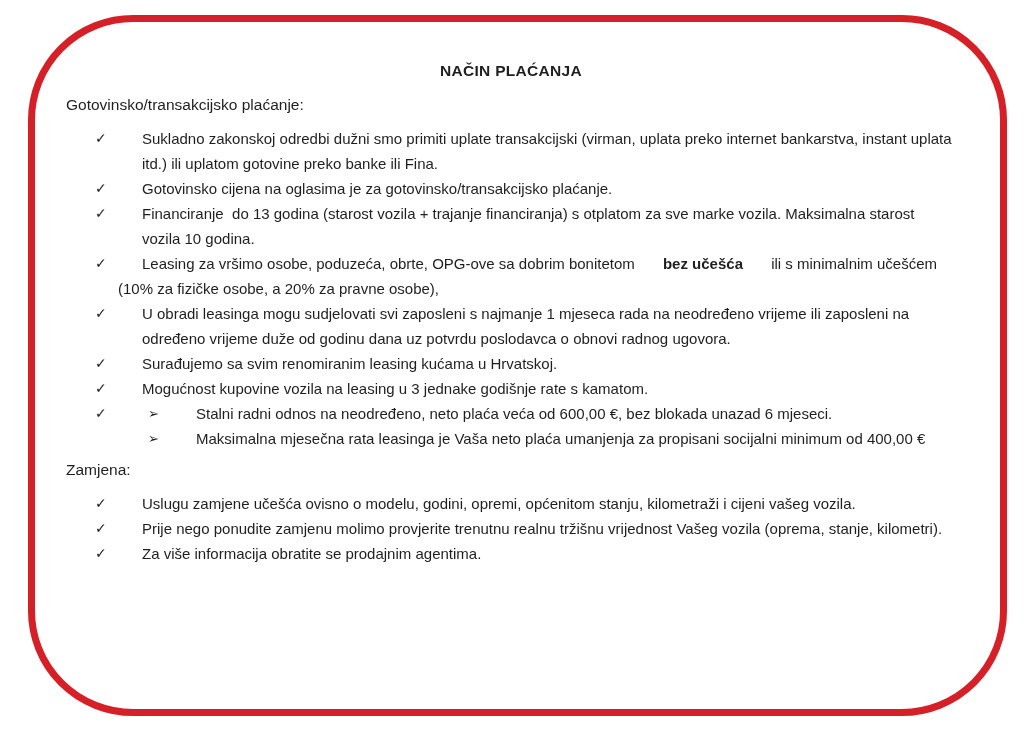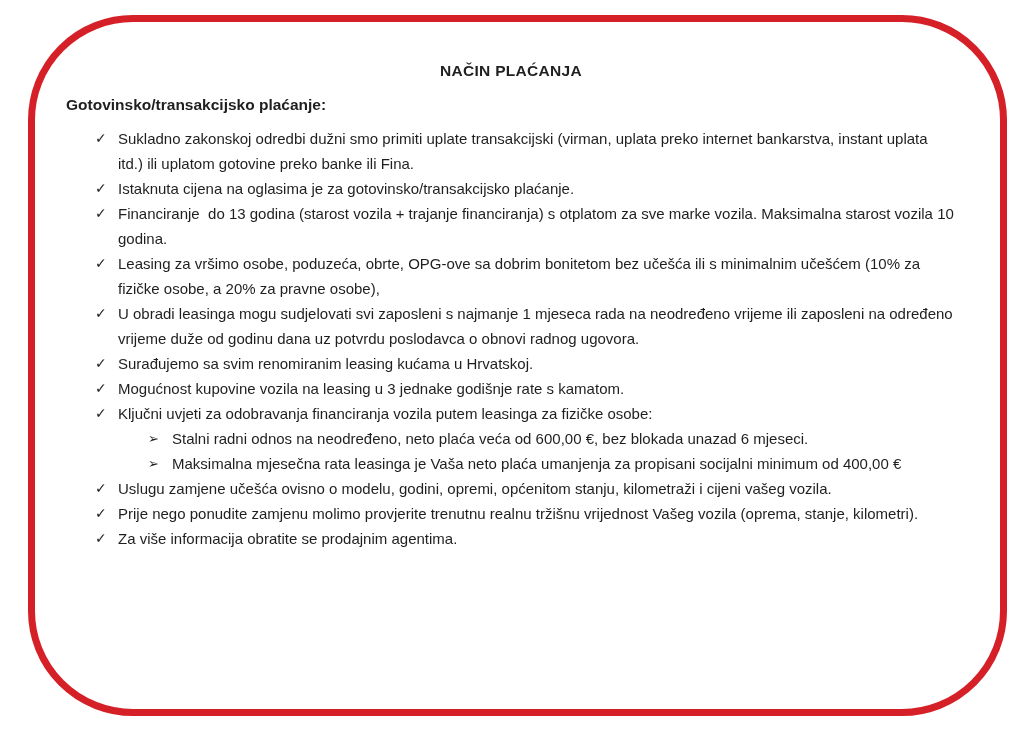--- a/index.html
+++ b/index.html
@@ -31,21 +31,21 @@
     margin: 0 0 9px 0;
     text-align: center;
     font-size: 15.5px;
     font-weight: bold;
     letter-spacing: 0.3px;
     line-height: 25px;
   }
   .heading {
     margin: 6px 0 9px 0;
     font-size: 15.5px;
-    font-weight: bold;
+    font-weight: normal;
     line-height: 25px;
   }
   ul.list {
     list-style: none;
     margin: 0;
     padding: 0 0 0 29px;
   }
   ul.sub {
     list-style: none;
     margin: 0;
@@ -66,40 +66,41 @@
     width: 24px;
     font-size: 13px;
   }
   .tx {
     flex: 1;
     font-size: 15px;
     line-height: 25px;
   }
   .txt {
     white-space: pre-wrap;
+    margin-left: 24px;
   }
-  b { font-weight: normal; }
+  b { font-weight: bold; }
 </style>
 </head>
 <body style="color: rgb(31, 31, 31);">
 
 <div class="frame" style="border-color: rgb(213, 32, 39);">
 
   <h1 class="title">NAČIN PLAĆANJA</h1>
 
   <section>
     <h2 class="heading">Gotovinsko/transakcijsko plaćanje:</h2>
     <ul class="list">
       <li class="li">
           <span class="mk">✓</span>
           <span class="tx txt">Sukladno zakonskoj odredbi dužni smo primiti uplate transakcijski (virman, uplata preko internet bankarstva, instant uplata itd.) ili uplatom gotovine preko banke ili Fina.</span>
         </li>
       <li class="li">
           <span class="mk">✓</span>
-          <span class="tx txt">Istaknuta cijena na oglasima je za gotovinsko/transakcijsko plaćanje.</span>
+          <span class="tx txt">Gotovinsko cijena na oglasima je za gotovinsko/transakcijsko plaćanje.</span>
         </li>
     </ul>
   </section>
 
   <section>
     <ul class="list">
       <li class="li">
           <span class="mk">✓</span>
           <span class="tx txt">Financiranje  do 13 godina (starost vozila + trajanje financiranja) s otplatom za sve marke vozila. Maksimalna starost vozila 10 godina.</span>
         </li>
@@ -114,35 +115,36 @@
       <li class="li">
           <span class="mk">✓</span>
           <span class="tx txt">Surađujemo sa svim renomiranim leasing kućama u Hrvatskoj.</span>
         </li>
       <li class="li">
           <span class="mk">✓</span>
           <span class="tx txt">Mogućnost kupovine vozila na leasing u 3 jednake godišnje rate s kamatom.</span>
         </li>
       <li class="li">
           <span class="mk">✓</span>
-          <span class="tx"><span class="txt">Ključni uvjeti za odobravanja financiranja vozila putem leasinga za fizičke osobe:</span><ul class="sub">
+          <span class="tx"><ul class="sub">
             <li class="li">
                 <span class="mk">➢</span>
                 <span class="tx txt">Stalni radni odnos na neodređeno, neto plaća veća od 600,00 €, bez blokada unazad 6 mjeseci.</span>
               </li>
             <li class="li">
                 <span class="mk">➢</span>
                 <span class="tx txt">Maksimalna mjesečna rata leasinga je Vaša neto plaća umanjenja za propisani socijalni minimum od 400,00 €</span>
               </li>
           </ul></span>
         </li>
     </ul>
   </section>
 
   <section>
+    <h2 class="heading">Zamjena:</h2>
     <ul class="list">
       <li class="li">
           <span class="mk">✓</span>
           <span class="tx txt">Uslugu zamjene učešća ovisno o modelu, godini, opremi, općenitom stanju, kilometraži i cijeni vašeg vozila.</span>
         </li>
       <li class="li">
           <span class="mk">✓</span>
           <span class="tx txt">Prije nego ponudite zamjenu molimo provjerite trenutnu realnu tržišnu vrijednost Vašeg vozila (oprema, stanje, kilometri).</span>
         </li>
       <li class="li">

